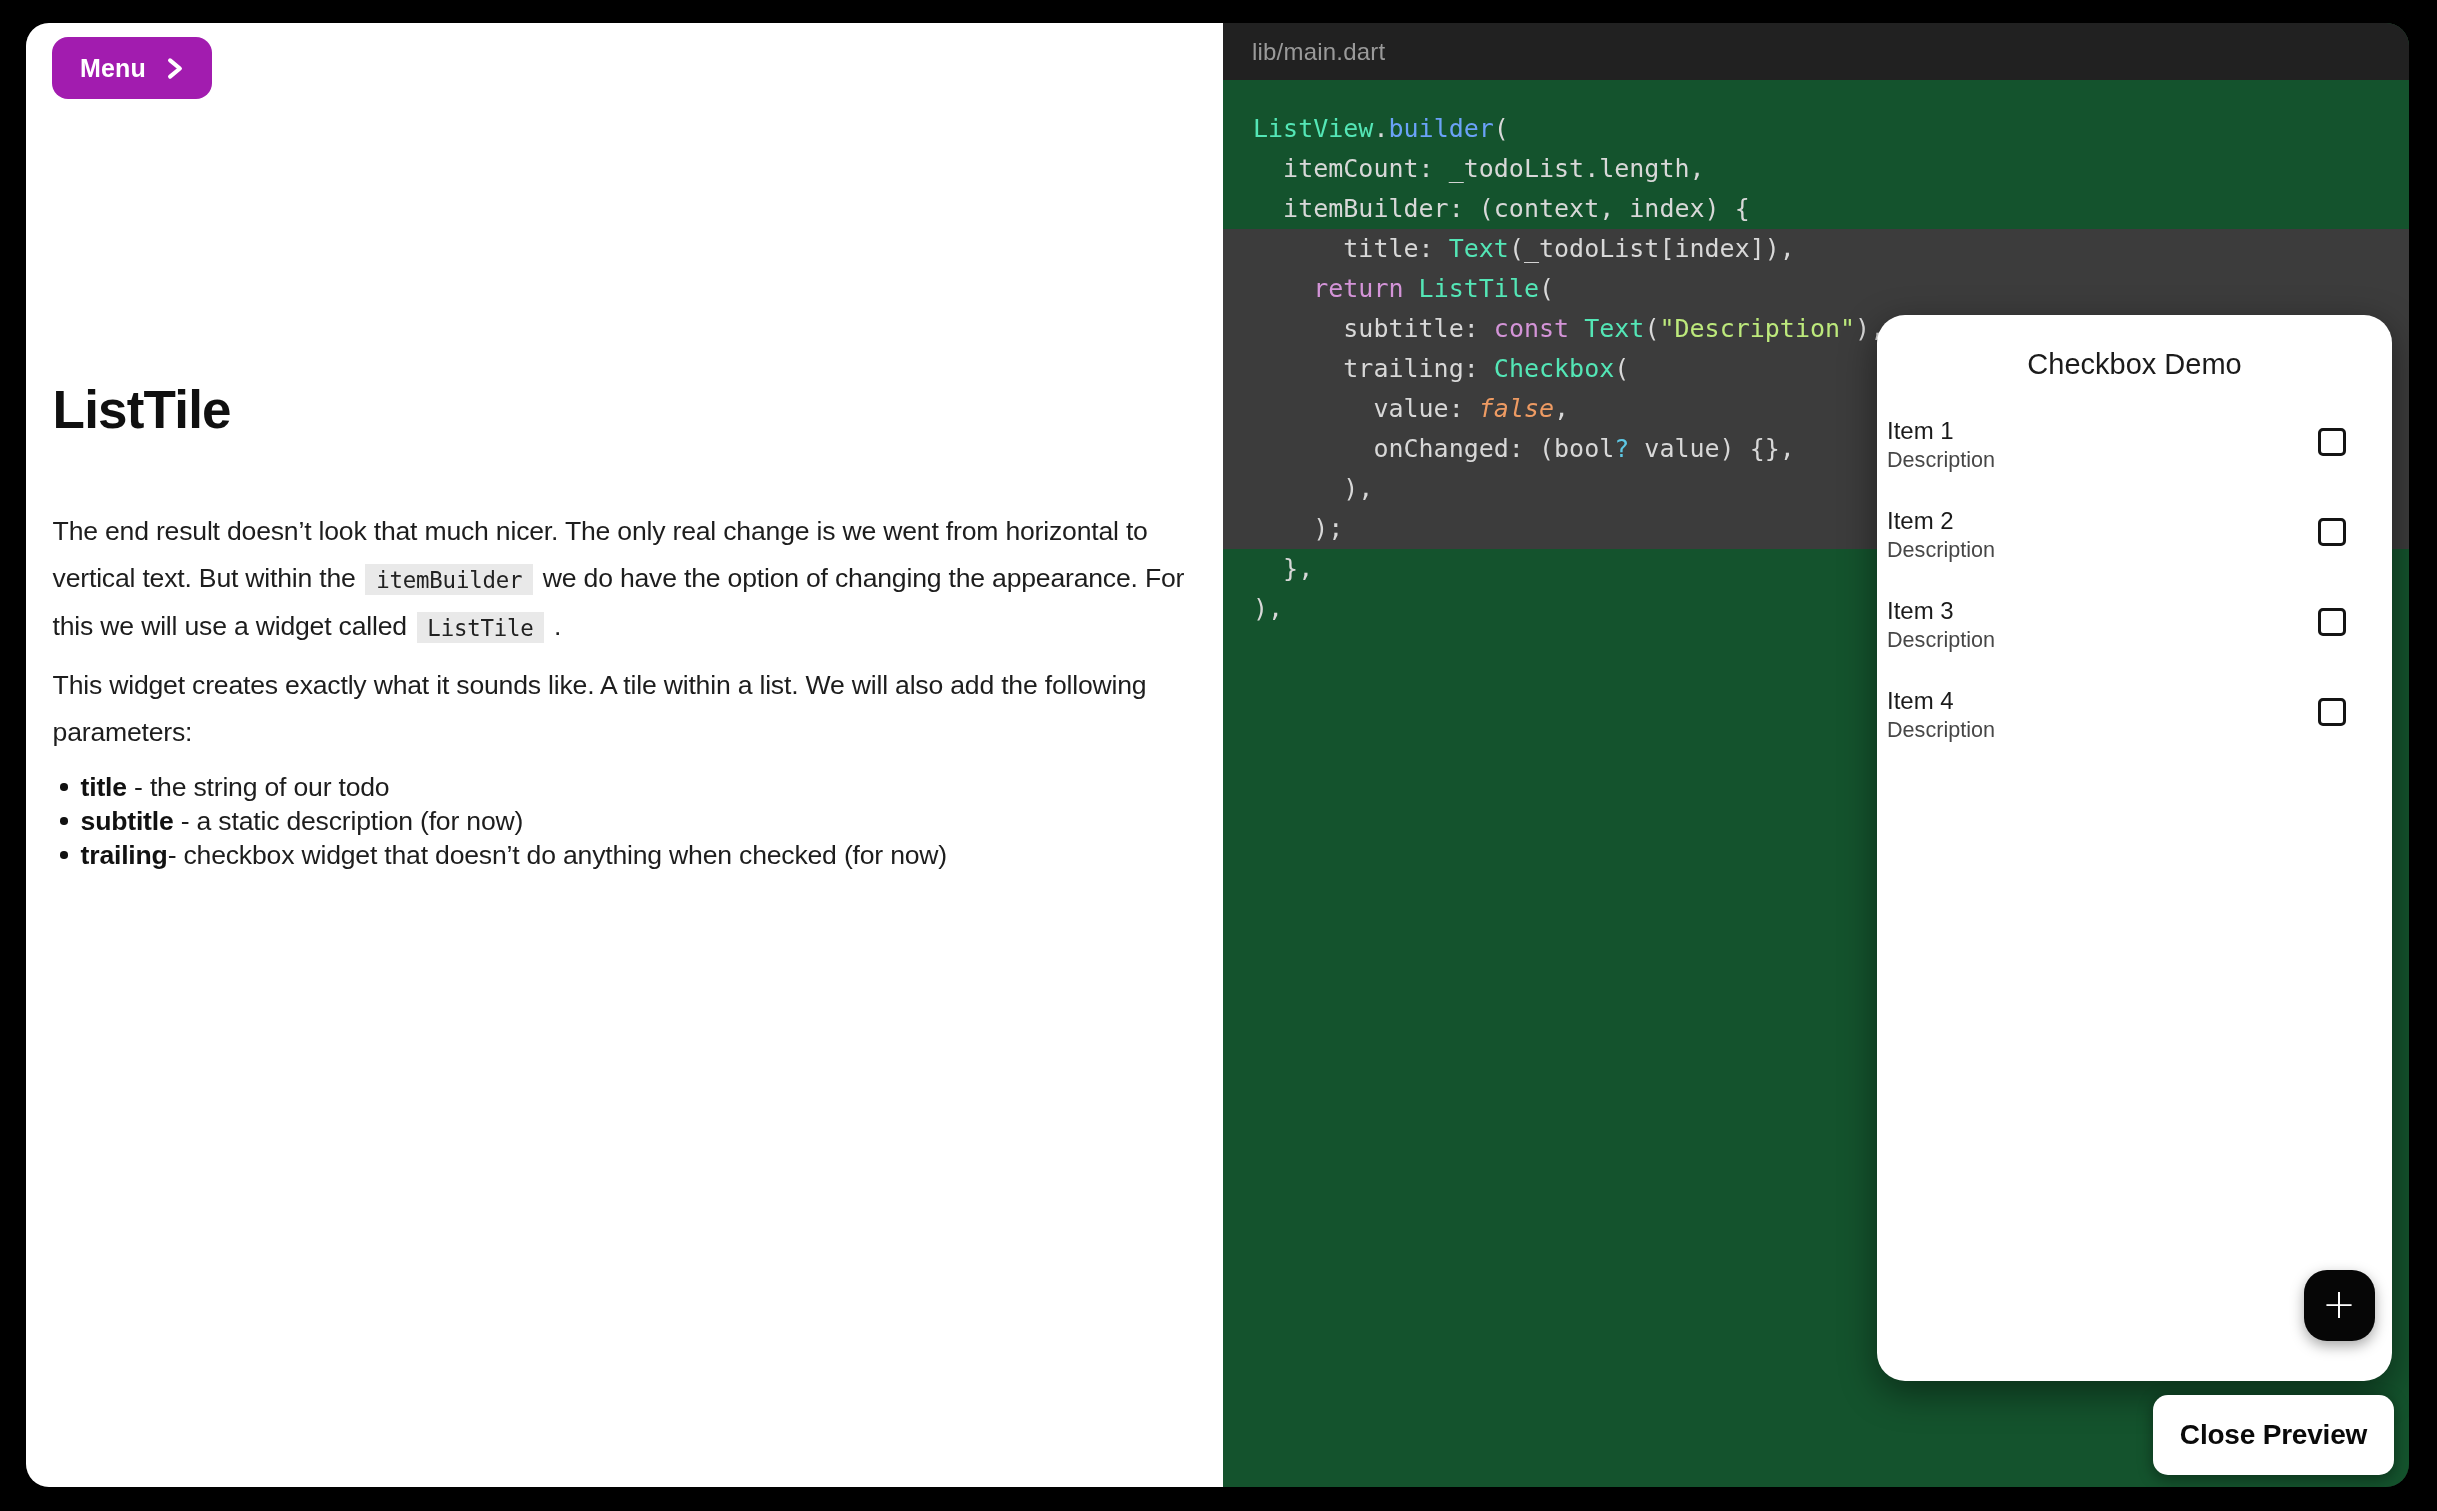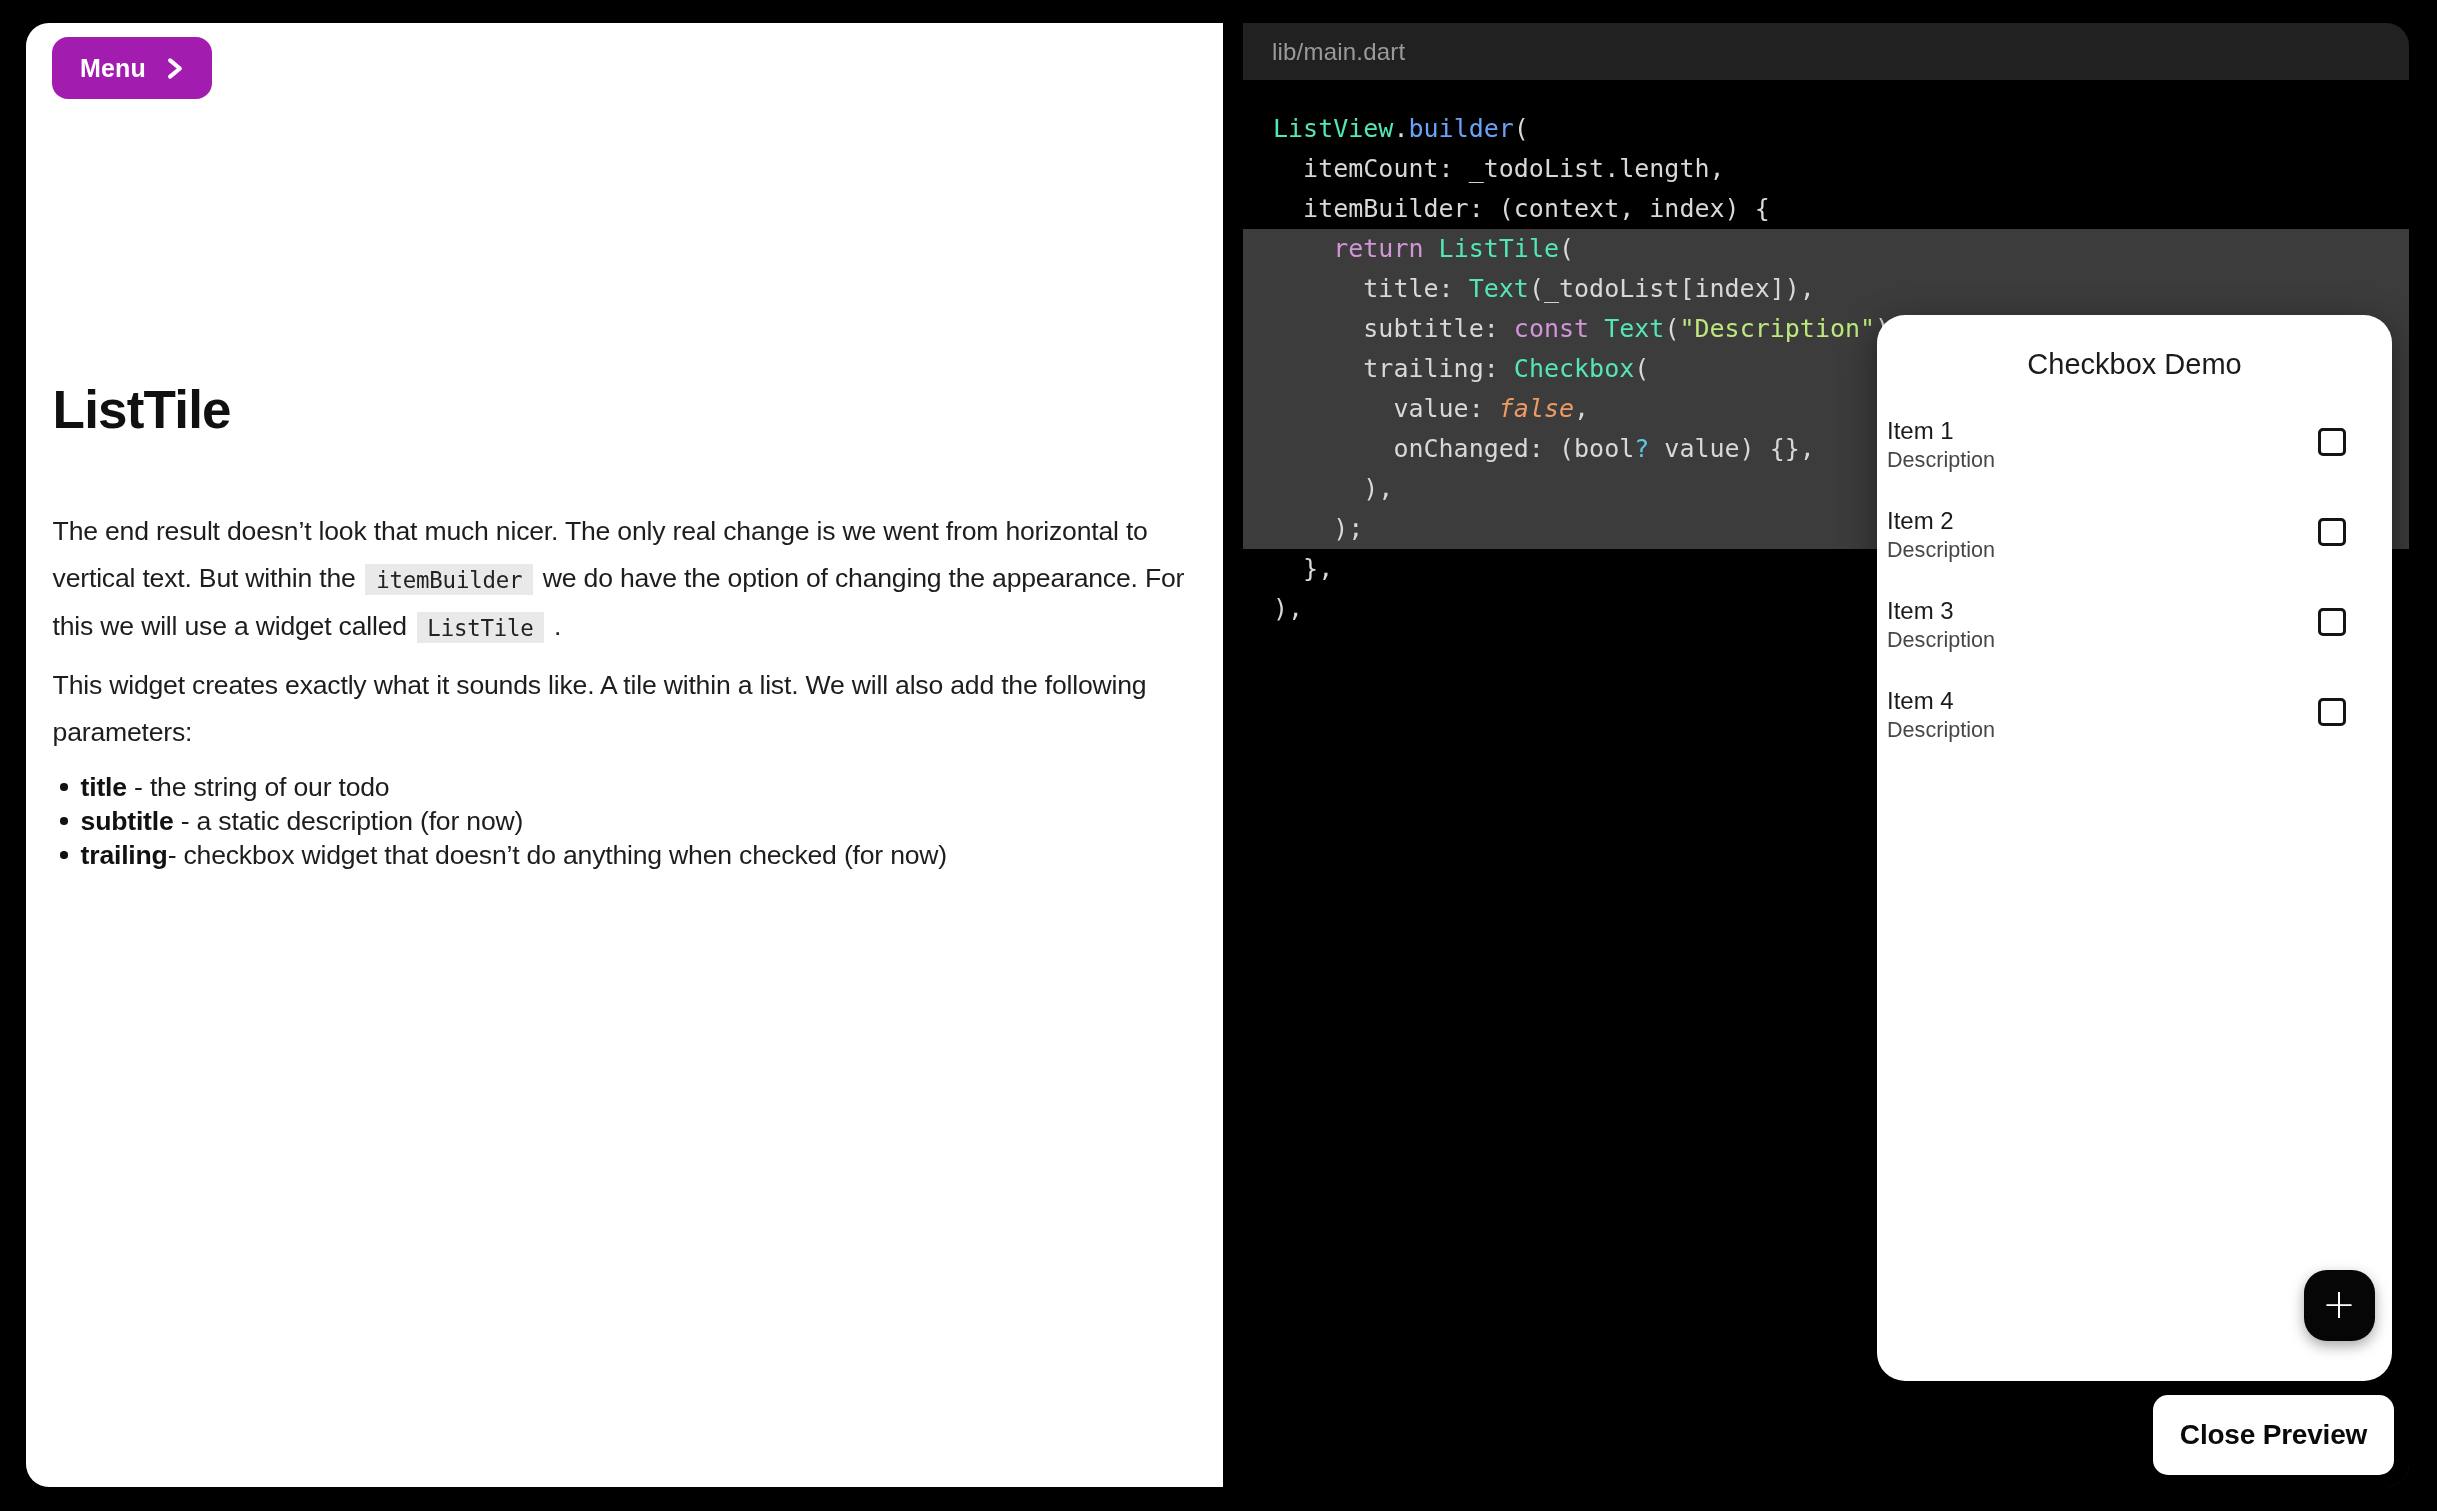--- a/index.html
+++ b/index.html
@@ -22,21 +22,21 @@
   .p1{top:485px;}
   .p2{top:639px;}
   .chip{font-family:"DejaVu Sans Mono","Liberation Mono",monospace;font-size:22.4px;color:#222;
         background:#e9e9e9;border-radius:0;padding:2.5px 10.8px;margin:0 2.5px;white-space:nowrap;}
   .doc-ul{position:absolute;left:26.6px;top:747px;width:1163px;margin:0;padding:0;list-style:none;}
   .doc-ul li{position:relative;font-size:26.6px;line-height:34px;color:#1d1d1d;padding-left:28px;letter-spacing:-0.2px;}
   .doc-ul li::before{content:"";position:absolute;left:7.5px;top:13.3px;width:7.5px;height:7.5px;border-radius:50%;background:#111;}
   .doc-ul b{font-weight:700;color:#111;}
 
   
-  .code-pane{flex:1 1 auto;height:100%;background:#000000;position:relative;overflow:hidden;padding-left:20px;}
+  .code-pane{flex:1 1 auto;height:100%;background:#14532d;position:relative;overflow:hidden;}
   .code-header{height:57px;background:#212121;display:flex;align-items:center;padding-left:29px;}
   .code-header .fname{font-size:24px;color:#9a9a9a;letter-spacing:0.2px;}
   .code-body{padding-top:29px;font-family:"DejaVu Sans Mono","Liberation Mono",monospace;}
   .cline{height:40px;line-height:40px;font-size:25px;white-space:pre;padding-left:30px;color:#d8d8d8;}
   .cline.hl{background:#3c3c3c;}
   .tk-w{color:#d8d8d8;}
   .tk-t{color:#54e6b6;margin-top:12px;}
   .tk-b{color:#6ba2f8;}
   .tk-p{color:#d494d8;}
   .tk-s{color:#bde97c;}
@@ -91,22 +91,22 @@
   </section>
 
   <section class="code-pane">
     <div class="code-header">
       <span class="fname">lib/main.dart</span>
     </div>
     <div class="code-body" id="codebody">
         <div class="cline"><span class="tk-t">ListView</span><span class="tk-w">.</span><span class="tk-b">builder</span><span class="tk-w">(</span></div>
         <div class="cline"><span class="tk-w">  itemCount: _todoList.length,</span></div>
         <div class="cline"><span class="tk-w">  itemBuilder: (context, index) {</span></div>
+        <div class="cline hl"><span class="tk-w">      title: </span><span class="tk-t">Text</span><span class="tk-w">(_todoList[index]),</span></div>
         <div class="cline hl"><span class="tk-w">    </span><span class="tk-p">return</span><span class="tk-w"> </span><span class="tk-t">ListTile</span><span class="tk-w">(</span></div>
-        <div class="cline hl"><span class="tk-w">      title: </span><span class="tk-t">Text</span><span class="tk-w">(_todoList[index]),</span></div>
         <div class="cline hl"><span class="tk-w">      subtitle: </span><span class="tk-p">const</span><span class="tk-w"> </span><span class="tk-t">Text</span><span class="tk-w">(</span><span class="tk-s">"Description"</span><span class="tk-w">),</span></div>
         <div class="cline hl"><span class="tk-w">      trailing: </span><span class="tk-t">Checkbox</span><span class="tk-w">(</span></div>
         <div class="cline hl"><span class="tk-w">        value: </span><span class="tk-o">false</span><span class="tk-w">,</span></div>
         <div class="cline hl"><span class="tk-w">        onChanged: (bool</span><span class="tk-c">?</span><span class="tk-w"> value) {},</span></div>
         <div class="cline hl"><span class="tk-w">      ),</span></div>
         <div class="cline hl"><span class="tk-w">    );</span></div>
         <div class="cline"><span class="tk-w">  },</span></div>
         <div class="cline"><span class="tk-w">),</span></div>
       </div>
   </section>

